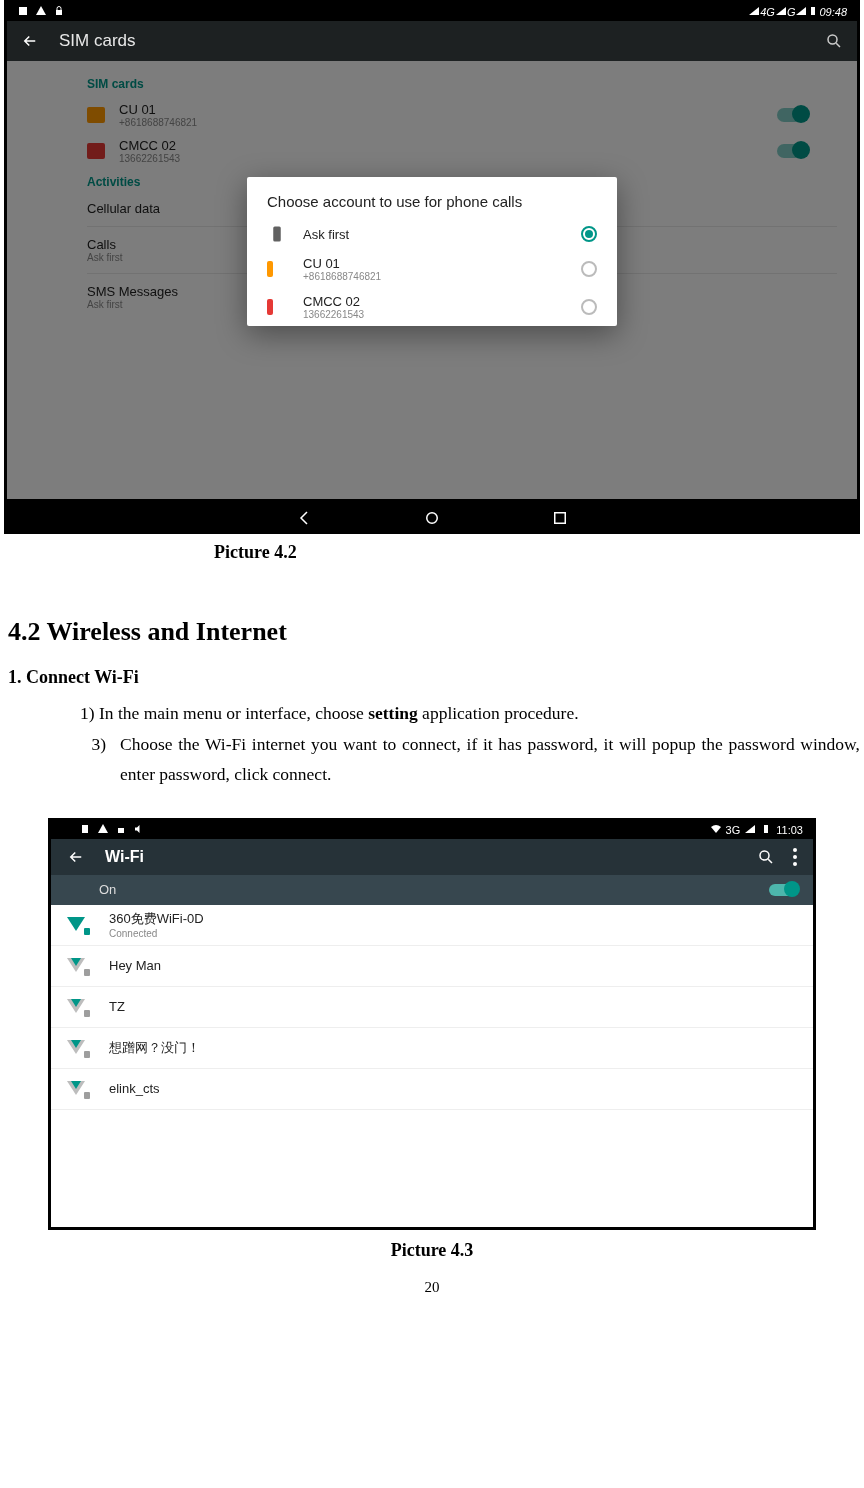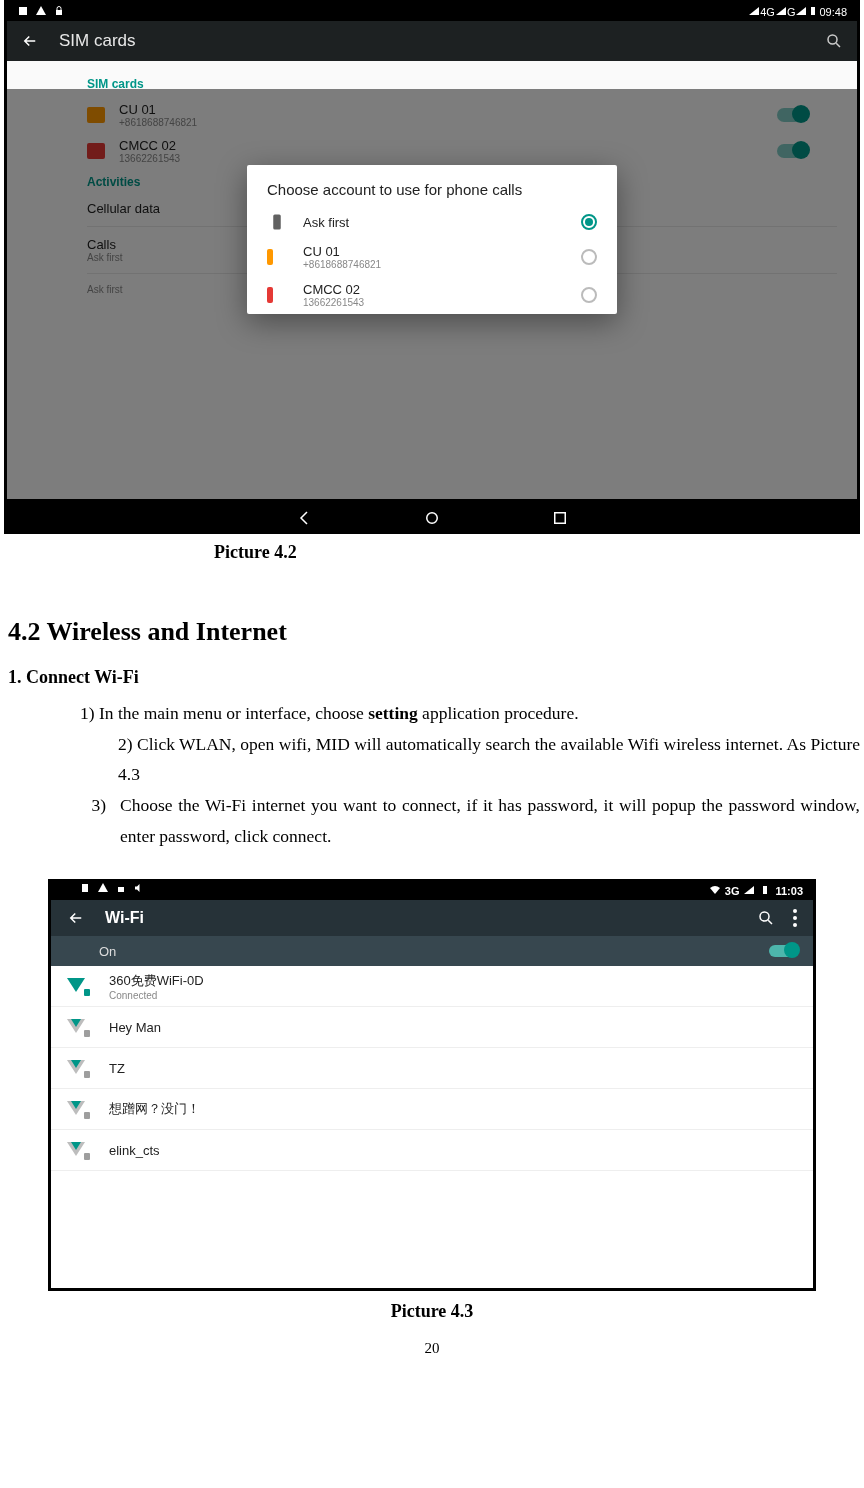--- a/index.html
+++ b/index.html
@@ -3,42 +3,42 @@
 <meta charset="utf-8">
 <style>
   * { box-sizing: border-box; margin: 0; padding: 0; }
   body { font-family: "Times New Roman", serif; background: #fff; width: 864px; margin: 0 auto; color: #000; }
   .page { padding: 0 4px; }
 
   
   .shot1-wrap { border: 3px solid #000; width: 100%; height: 534px; position: relative; background: #000; overflow: hidden; }
   .statusbar { height: 18px; background: #000; color: #fff; font: 11px Arial, sans-serif; display: flex; align-items: center; padding: 0 10px; }
   .statusbar .left { display: flex; gap: 6px; }
-  .statusbar .right { margin-left: auto; display: flex; gap: 0; align-items: center; }
+  .statusbar .right { margin-left: auto; display: flex; gap: 0; align-items: center; font-style: italic; }
   .sb-ic { width: 12px; height: 12px; display: inline-block; }
   .topbar { height: 40px; background: #1d2122; display: flex; align-items: center; padding: 0 14px; color: #e8e8e8; font: 15px Arial, sans-serif; }
   .topbar .back { margin-right: 20px; }
   .topbar .title { flex: 1; font-size: 17px; }
   .content1 { background: #fafafa; height: 280px; padding: 10px 20px 0 80px; position: relative; font: 13px Arial, sans-serif; }
   .section-lbl { color: #009688; font-size: 12px; font-weight: bold; padding: 6px 0; }
   .sim-row { display: flex; align-items: center; padding: 5px 0; }
   .sim-chip { width: 18px; height: 16px; border-radius: 2px; margin-right: 14px; position: relative; }
   .sim-chip.orange { background: #ff9800; }
   .sim-chip.red { background: #e53935; }
   .sim-row .txt .p { font-size: 13px; color: #222; }
   .sim-row .txt .s { font-size: 10px; color: #888; }
   .sim-row .sw { margin-left: auto; margin-right: 30px; }
   .toggle { width: 30px; height: 14px; background: #80cbc4; border-radius: 8px; position: relative; }
   .toggle::after { content: ""; position: absolute; right: -3px; top: -3px; width: 18px; height: 18px; background: #009688; border-radius: 50%; }
   .set-row { padding: 6px 0; }
   .set-row .p { font-size: 13px; color: #222; }
   .set-row .s { font-size: 10px; color: #888; }
   .hr { height: 1px; background: #e5e5e5; margin: 4px 0; }
 
-  .dim-overlay { position: absolute; inset: 0; background: rgba(0,0,0,0.5); display: flex; align-items: flex-start; justify-content: center; padding-top: 76px; margin-top: 28px; }
+  .dim-overlay { position: absolute; inset: 0; background: rgba(0,0,0,0.5); display: flex; align-items: flex-start; justify-content: center; padding-top: 116px; }
   .dialog { width: 370px; background: #fff; border-radius: 2px; font: 13px Arial, sans-serif; box-shadow: 0 8px 30px rgba(0,0,0,0.4); }
   .dlg-title { padding: 16px 20px 8px; font-size: 15px; color: #222; }
   .dlg-row { display: flex; align-items: center; padding: 6px 20px; }
   .dlg-row .ico { width: 20px; height: 20px; margin-right: 16px; display: flex; align-items: center; justify-content: center; }
   .dlg-row .txt { flex: 1; }
   .dlg-row .txt .p { font-size: 13px; color: #222; }
   .dlg-row .txt .s { font-size: 10px; color: #888; }
   .radio { width: 16px; height: 16px; border: 2px solid #bbb; border-radius: 50%; display: flex; align-items: center; justify-content: center; }
   .radio.sel { border-color: #009688; }
   .radio.sel::after { content: ""; width: 8px; height: 8px; background: #009688; border-radius: 50%; }
@@ -53,21 +53,21 @@
   h3 { font-size: 18px; font-family: "Times New Roman", serif; margin: 12px 0 10px 4px; }
   .para { font-size: 17.5px; line-height: 1.75; font-family: "Times New Roman", serif; }
   .ind1 { padding-left: 76px; text-align: justify; }
   .ind2 { padding-left: 114px; text-align: justify; }
   .ind-num { display: flex; }
   .ind-num .n { width: 40px; flex-shrink: 0; text-align: right; padding-right: 14px; margin-left: 76px; }
   .ind-num .t { flex: 1; text-align: justify; padding-left: 0; }
 
   
   .shot2-wrap { border: 3px solid #000; width: 768px; margin: 28px auto 0; height: 412px; background: #000; position: relative; overflow: hidden; font-family: Arial, sans-serif; }
-  .sb2 { height: 18px; background: #000; color: #fff; font-size: 11px; display: flex; padding: 0 10px; font-weight: bold; }
+  .sb2 { height: 18px; background: #000; color: #fff; font-size: 11px; display: flex; align-items: center; padding: 0 10px; }
   .sb2 .right { margin-left: auto; display: flex; gap: 4px; align-items: center; }
   .tb2 { height: 36px; background: #263238; color: #fff; display: flex; align-items: center; padding: 0 16px; font-size: 16px; }
   .tb2 .back { margin-right: 20px; }
   .tb2 .title { flex: 1; font-weight: bold; }
   .onbar { height: 30px; background: #37474f; color: #ddd; display: flex; align-items: center; padding: 0 16px 0 48px; font-size: 13px; }
   .onbar .sw2 { margin-left: auto; }
   .toggle2 { width: 28px; height: 12px; background: #4db6ac; border-radius: 8px; position: relative; }
   .toggle2::after { content: ""; position: absolute; right: -3px; top: -3px; width: 16px; height: 16px; background: #009688; border-radius: 50%; }
   .wifi-list { background: #fff; height: 341px; overflow: hidden; }
   .wifi-row { display: flex; align-items: center; padding: 8px 16px; border-bottom: 1px solid #eee; height: 41px; }
@@ -169,20 +169,21 @@
         <div class="set-row">
           <div class="p">Cellular data</div>
         </div>
         <div class="hr"></div>
         <div class="set-row">
           <div class="p">Calls</div>
           <div class="s">Ask first</div>
         </div>
         <div class="hr"></div>
         <div class="set-row">
+          <div class="p">SMS Messages</div>
           <div class="s">Ask first</div>
         </div>
       </div>
 
       <div class="dim-overlay">
         <div class="dialog">
           <div class="dlg-title">Choose account to use for phone calls</div>
 
           <div class="dlg-row">
             <div class="ico">
@@ -242,21 +243,20 @@
   </div>
 
   <div class="caption">Picture 4.2</div>
 
   <h2>4.2 Wireless and Internet</h2>
   <h3>1. Connect Wi-Fi</h3>
 
   <div class="para ind1">
     <span>1) In the main menu or interface, choose </span><b>setting</b><span> application procedure.</span>
   </div>
-  <div class="para ind2">2) Click WLAN, open wifi, MID will automatically search the available Wifi wireless internet. As Picture 4.3</div>
   <div class="para ind-num">
     <span class="n">3)</span>
     <span class="t">Choose the Wi-Fi internet you want to connect, if it has password, it will popup the password window, enter password, click connect.</span>
   </div>
 
   <div class="shot2-wrap">
     <div class="sb2">
       <div style="display:flex;gap:6px">
         <span><svg class="sb-ic" viewBox="0 0 24 24" fill="#fff">
               <path d="M12 3v12m0 0l-4-4m4 4l4-4M4 20h16"></path>

